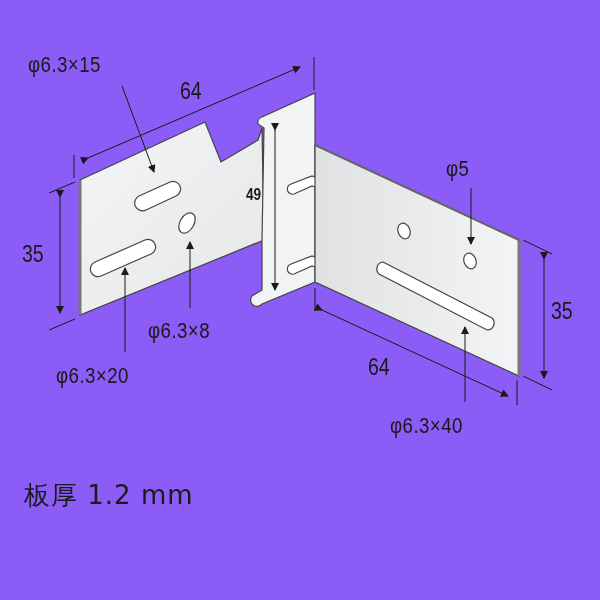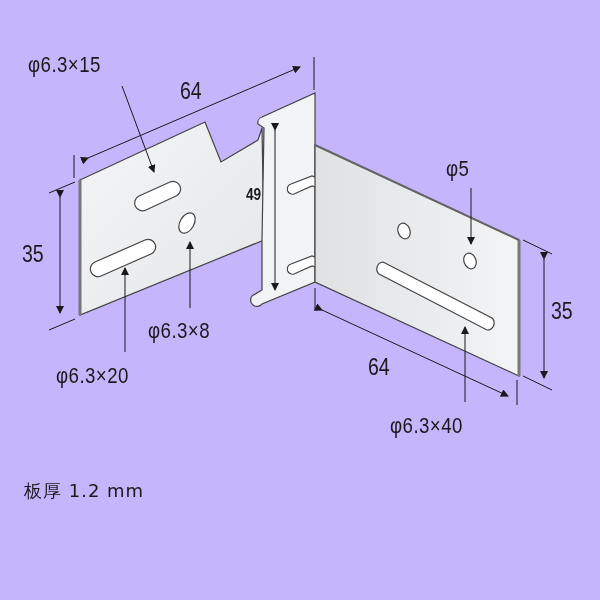--- a/index.html
+++ b/index.html
@@ -1,22 +1,22 @@
 <!DOCTYPE html>
 <html><head>
 <meta charset="utf-8">
 <style>
   html, body { margin:0; padding:0; background:#ffffff; }
-  #canvas { position:relative; width:600px; height:600px; overflow:hidden; background:#c4b5fd;
+  #canvas { position:relative; width:600px; height:600px; overflow:hidden; background:#8b5cf6;
     font-family: "Liberation Sans", "DejaVu Sans", sans-serif; color:#1a1a1a; }
   svg { position:absolute; left:0; top:0; }
   .lbl { position:absolute; font-size:22px; line-height:1; white-space:nowrap; transform:scaleX(0.85); transform-origin:left top; letter-spacing:0.5px; }
   .lbl-sm { position:absolute; font-size:16px; font-weight:bold; line-height:1; white-space:nowrap; transform:scaleX(0.85); transform-origin:left top; }
   .dim { position:absolute; font-size:23px; line-height:1; transform:scaleX(0.85); transform-origin:left top; }
-  .thick { position:absolute; left:24px; top:482px; font-size:18px; line-height:1; white-space:nowrap; font-family:"DejaVu Sans", sans-serif; letter-spacing:1px;text-align:center; }
+  .thick { position:absolute; left:24px; top:482px; font-size:26px; line-height:1; white-space:nowrap; font-family:"DejaVu Sans", sans-serif; letter-spacing:1px;text-align:center; }
 </style>
 </head>
 <body>
 
 <div id="canvas">
   <svg width="600" height="600" viewBox="0 0 600 600">
     <defs>
       <linearGradient id="gL" x1="0" y1="0" x2="1" y2="1">
         <stop offset="0" stop-color="#f4f5f6"></stop>
         <stop offset="1" stop-color="#e4e6e8"></stop>

